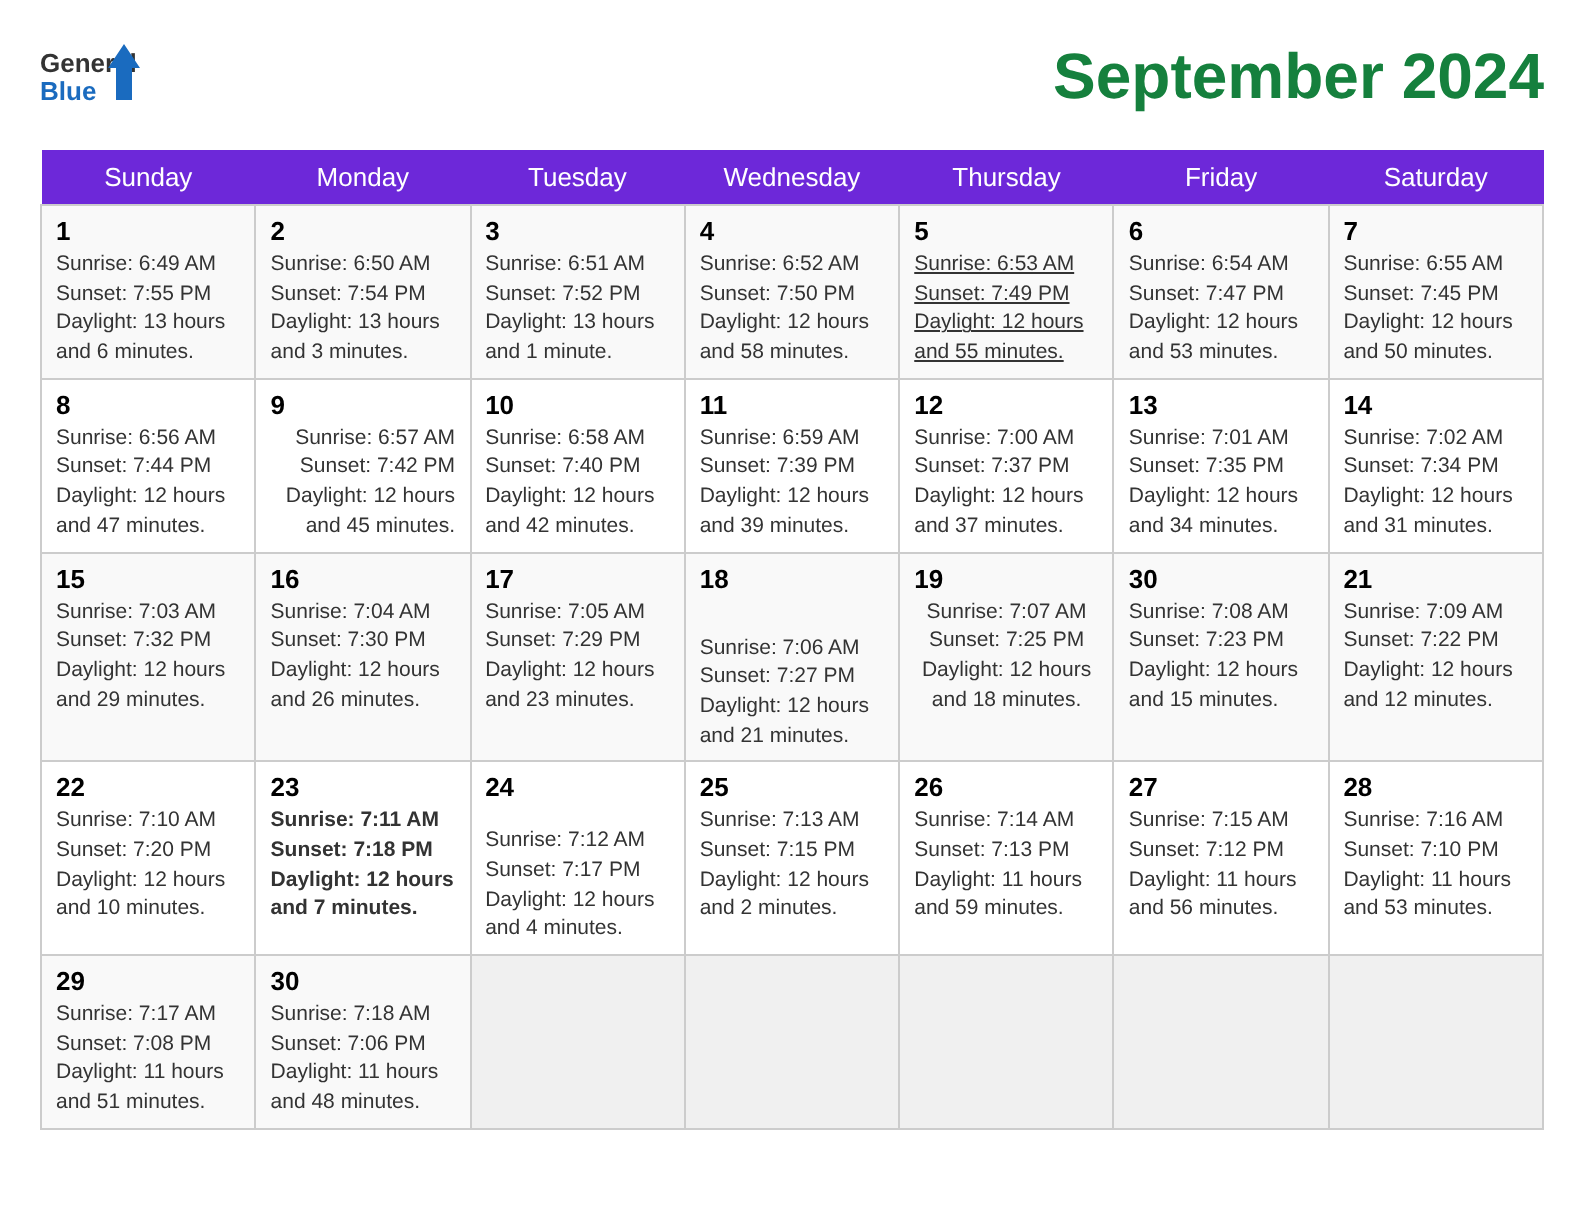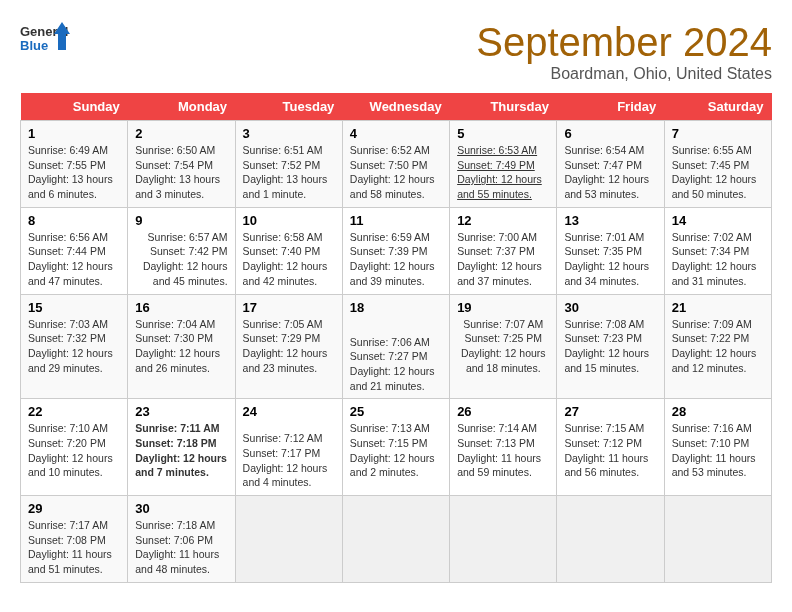--- a/index.html
+++ b/index.html
@@ -18,40 +18,40 @@
     }
     .logo {
       display: flex;
       align-items: center;
       gap: 6px;
     }
     .title-section {
       text-align: right;
     }
     .main-title {
-      font-size: 40px;
-      font-weight: normal;
-      color: #a16207;
+      font-size: 32px;
+      font-weight: bold;
+      color: #15803d;
     }
     .subtitle {
       font-size: 16px;
       color: #555;
     }
     table {
       width: 100%;
       border-collapse: collapse;
       font-size: 11px;
     }
     thead tr th {
-      background-color: #ef4444;
+      background-color: #6d28d9;
       color: #fff;
       padding: 6px 8px;
-      text-align: right;
+      text-align: center;
       font-size: 13px;
-      font-weight: bold;
+      font-weight: normal;
     }
     tbody tr td {
       border: 1px solid #ccc;
       padding: 5px 7px;
       vertical-align: top;
       width: 107px;
       min-height: 80px;
     }
     tbody tr {
       background: #fff;
@@ -80,21 +80,20 @@
 <div class="header-section">
   <div class="logo">
   <svg width="50" height="45" viewBox="0 0 50 45">
     <text x="0" y="16" font-size="13" font-weight="bold" font-family="Arial" fill="#333">General</text>
     <text x="0" y="30" font-size="13" font-weight="bold" font-family="Arial" fill="#1a6bbf">Blue</text>
     <polygon points="42,2 50,14 46,14 46,30 38,30 38,14 34,14" fill="#1a6bbf"></polygon>
   </svg>
 </div>
   <div class="title-section">
     <div class="main-title">September 2024</div>
-    <div class="subtitle">Boardman, Ohio, United States</div>
   </div>
 </div>
 
 <table>
   <thead>
     <tr>
     <th>Sunday</th>
         <th>Monday</th>
         <th>Tuesday</th>
         <th>Wednesday</th>

